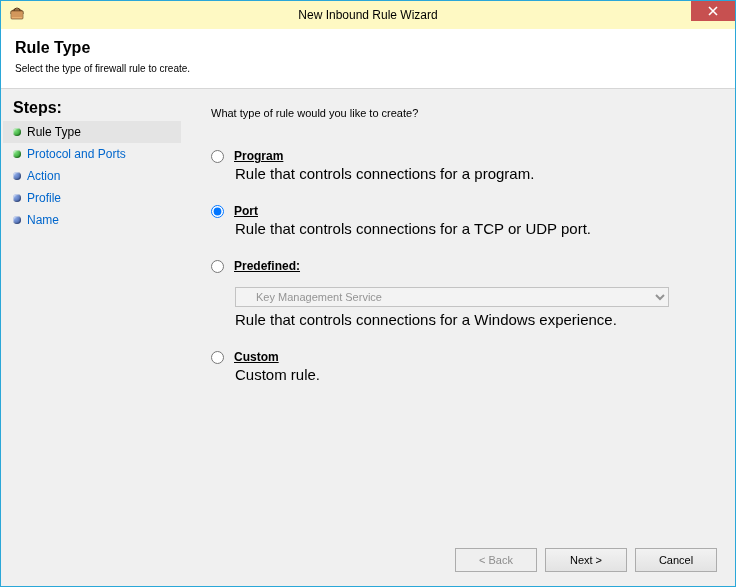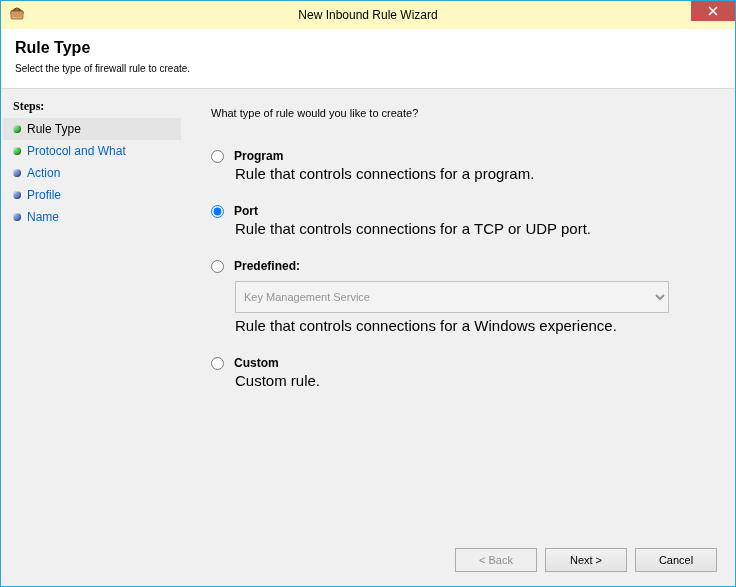--- a/index.html
+++ b/index.html
@@ -70,22 +70,21 @@
     background: #f0f0f0;
   }
   .steps-col {
     width: 182px;
     padding: 8px 2px 8px 2px;
     border-right: none;
   }
   .steps-title {
     font-weight: bold;
     padding: 2px 0 4px 10px;
-    font-size: 12px;
-    font-family: Liberation Serif, serif;
+    font-size: 16px;
   }
   .step-item {
     display: flex;
     align-items: center;
     padding: 4px 6px 4px 10px;
     gap: 6px;
   }
   .step-item.current {
     background: #e4e4e4;
   }
@@ -114,44 +113,45 @@
     margin-bottom: 30px;
     font-size: 11px;
   }
   .option-group {
     margin-bottom: 22px;
   }
   .option-row {
     display: flex;
     align-items: flex-start;
     gap: 10px;
+    text-decoration: underline;
   }
   .option-row input[type="radio"] {
     margin: 1px 0 0 0;
   }
   .option-label {
     font-weight: bold;
     font-size: 12px;
   }
   .option-desc {
     margin-left: 24px;
     font-size: 15px;
     margin-top: 2px;
     color: #000;
   }
   .predef-select {
     margin-left: 24px;
-    margin-top: 8px;
+    margin-top: 14px;
     width: 434px;
-    height: 32px;
+    height: 20px;
     font-size: 11px;
     border: 1px solid #b0b0b0;
     background: #f5f5f5;
     color: #6d6d6d;
-    padding: 0 4px;
+    padding: 0 16px;
   }
   .predef-select:disabled {
     color: #6d6d6d;
   }
   .button-row {
     position: absolute;
     right: 18px;
     bottom: 14px;
     display: flex;
     gap: 8px;
@@ -201,21 +201,21 @@
 
     <div class="steps-col">
       <div class="steps-title">Steps:</div>
 
       <div class="step-item current">
         <span class="bullet green"></span>
         <span class="lbl" style="color:#000">Rule Type</span>
       </div>
       <div class="step-item">
         <span class="bullet green"></span>
-        <span class="lbl">Protocol and What</span>
+        <span class="lbl">Protocol and Ports</span>
       </div>
       <div class="step-item">
         <span class="bullet blue"></span>
         <span class="lbl">Action</span>
       </div>
       <div class="step-item">
         <span class="bullet blue"></span>
         <span class="lbl">Profile</span>
       </div>
       <div class="step-item">

